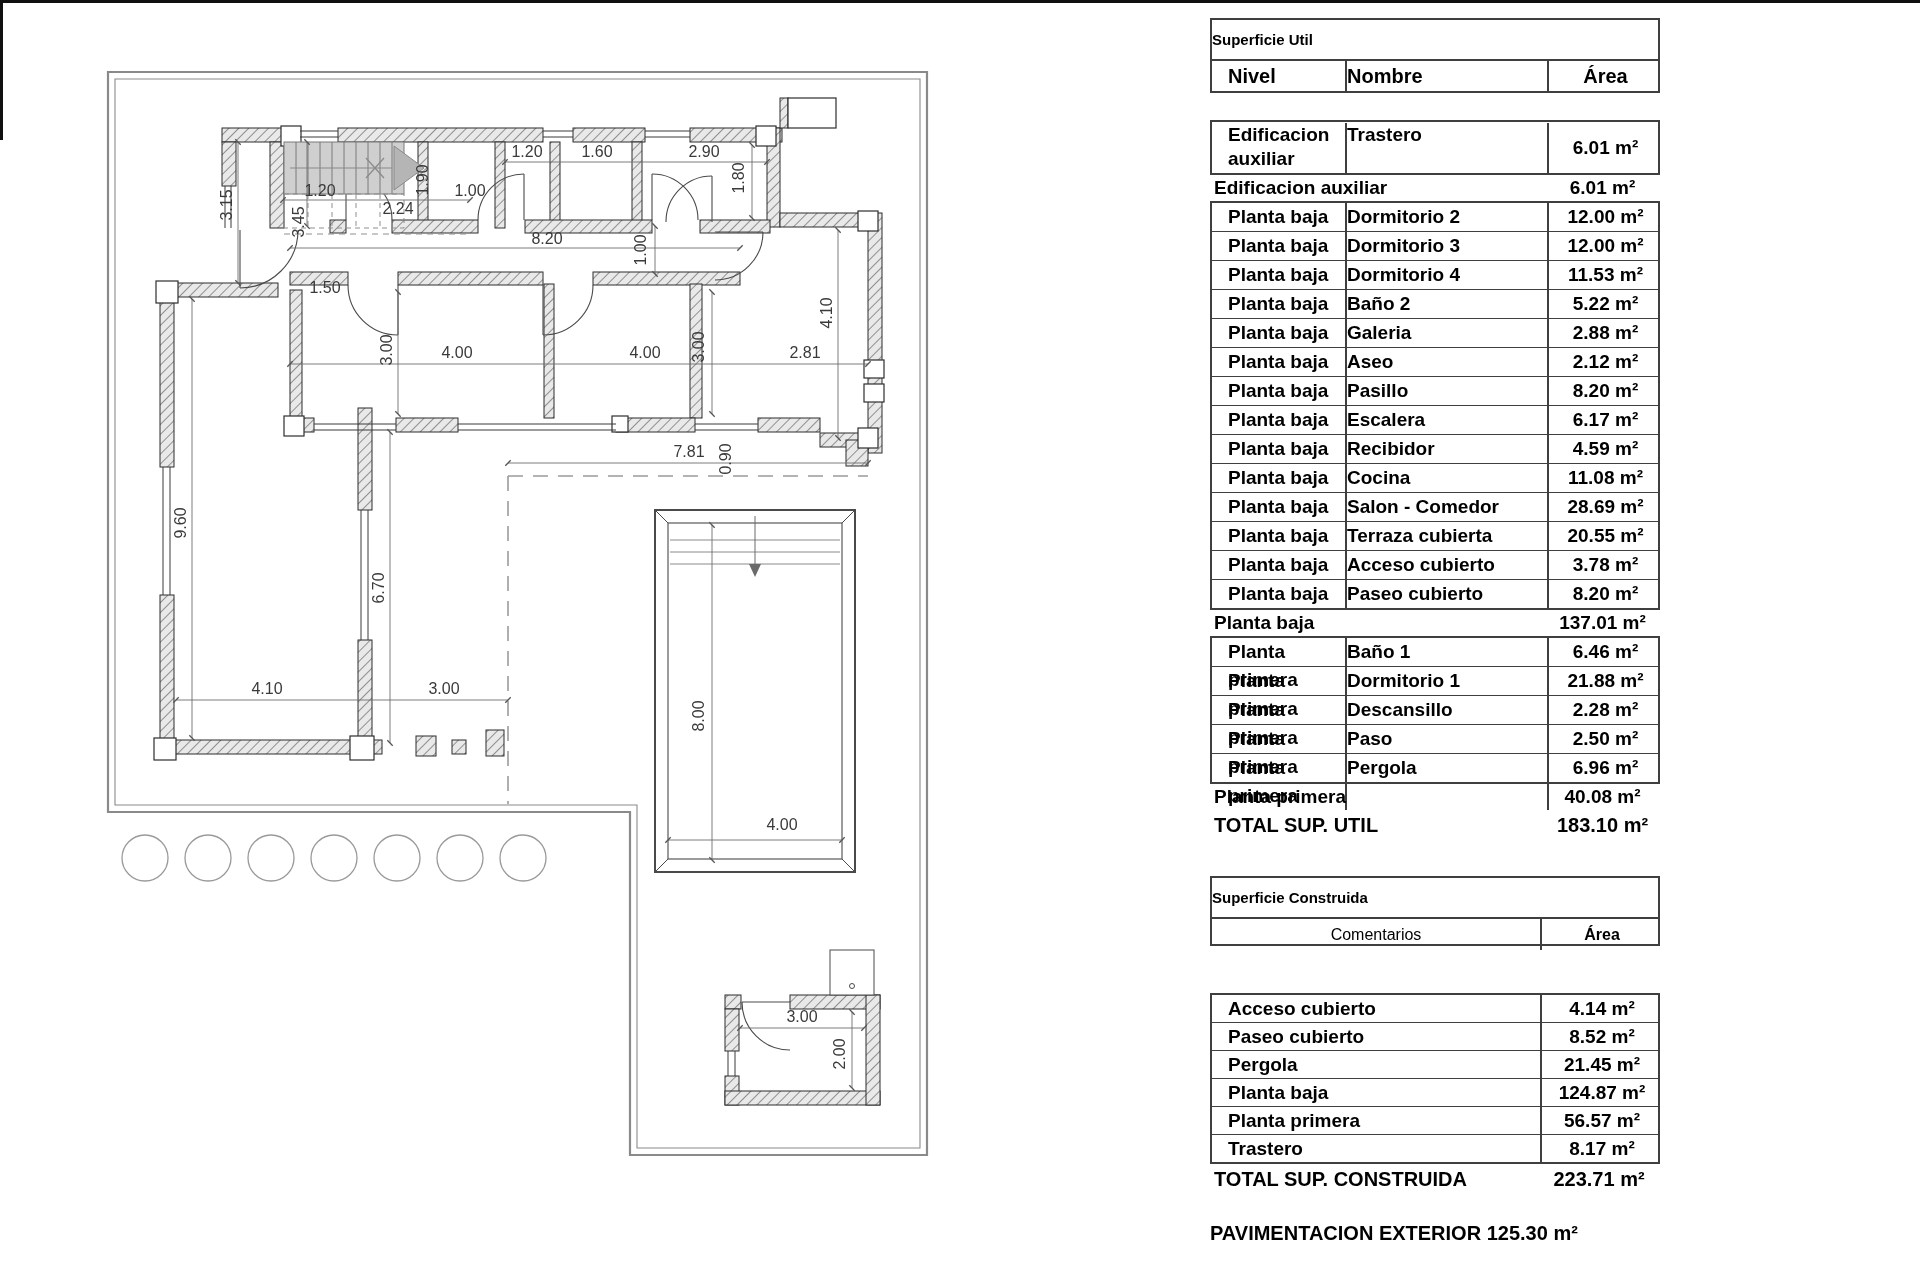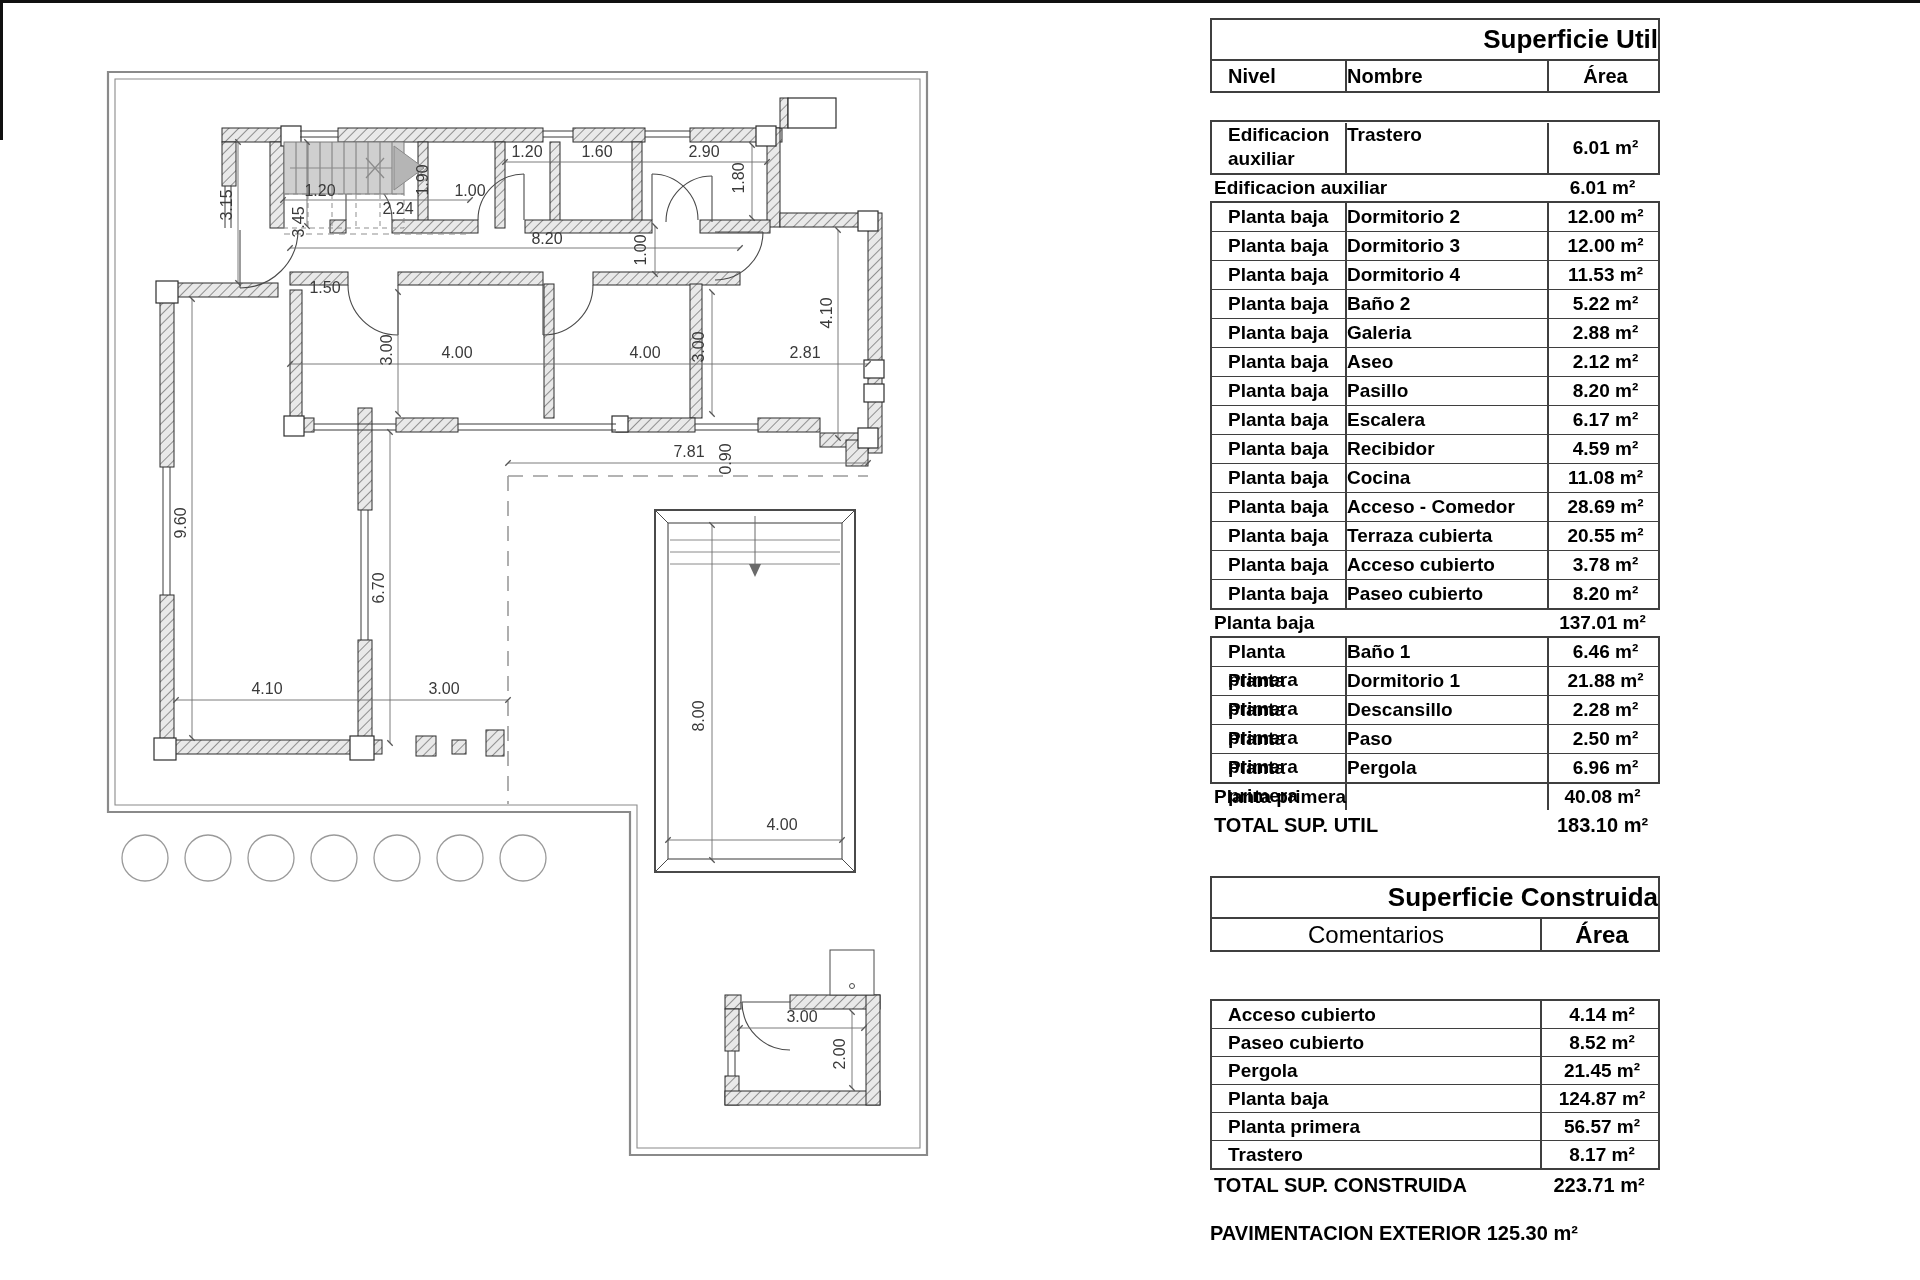--- a/index.html
+++ b/index.html
@@ -1,23 +1,23 @@
 <!DOCTYPE html>
 <html><head>
 <meta charset="utf-8">
 <style>
   html,body{margin:0;padding:0;background:#fff;}
   #stage{position:relative;width:1920px;height:1280px;background:#fff;overflow:hidden;
          font-family:"Liberation Sans",sans-serif;}
   #plansvg{position:absolute;left:0;top:0;}
   .tbl{position:absolute;left:1210px;width:450px;color:#000;font-weight:700;}
   .box{border:2px solid #3f3f3f;background:#fff;}
-  .t-title{height:39px;line-height:39px;text-align:right;font-size:26px;border-bottom:2px solid #3f3f3f;}
+  .t-title{height:39px;line-height:39px;text-align:left;font-size:15px;border-bottom:2px solid #3f3f3f;}
   .hrow{display:grid;grid-template-columns:133px 202px 115px;height:30px;line-height:30px;font-size:20px;}
-  .hrow2{display:grid;grid-template-columns:328px 122px;height:31px;line-height:31px;font-size:24px;}
+  .hrow2{display:grid;grid-template-columns:328px 122px;height:25px;line-height:31px;font-size:16px;}
   .cL{padding-left:16px;}
   .cM{border-left:2px solid #3f3f3f;}
   .cR{border-left:2px solid #3f3f3f;text-align:center;}
   .cCenter{text-align:center;font-weight:400;font-family:"Liberation Sans",sans-serif;}
   .gap27{height:27px;}
   .gap47{height:47px;}
   .r{display:grid;grid-template-columns:133px 202px 115px;height:28px;line-height:28px;font-size:19px;border-top:1px solid #3f3f3f;}
   .r:first-child{border-top:none;}
   .r2{display:grid;grid-template-columns:328px 122px;height:27px;line-height:27px;font-size:19px;border-top:1px solid #3f3f3f;}
   .r2:first-child{border-top:none;}
@@ -347,21 +347,21 @@
           <div class="cM">Recibidor</div>
           <div class="cR">4.59 m²</div>
         </div>
       <div class="r">
           <div class="cL">Planta baja</div>
           <div class="cM">Cocina</div>
           <div class="cR">11.08 m²</div>
         </div>
       <div class="r">
           <div class="cL">Planta baja</div>
-          <div class="cM">Acceso - Comedor</div>
+          <div class="cM">Salon - Comedor</div>
           <div class="cR">28.69 m²</div>
         </div>
       <div class="r">
           <div class="cL">Planta baja</div>
           <div class="cM">Terraza cubierta</div>
           <div class="cR">20.55 m²</div>
         </div>
       <div class="r">
           <div class="cL">Planta baja</div>
           <div class="cM">Acceso cubierto</div>

